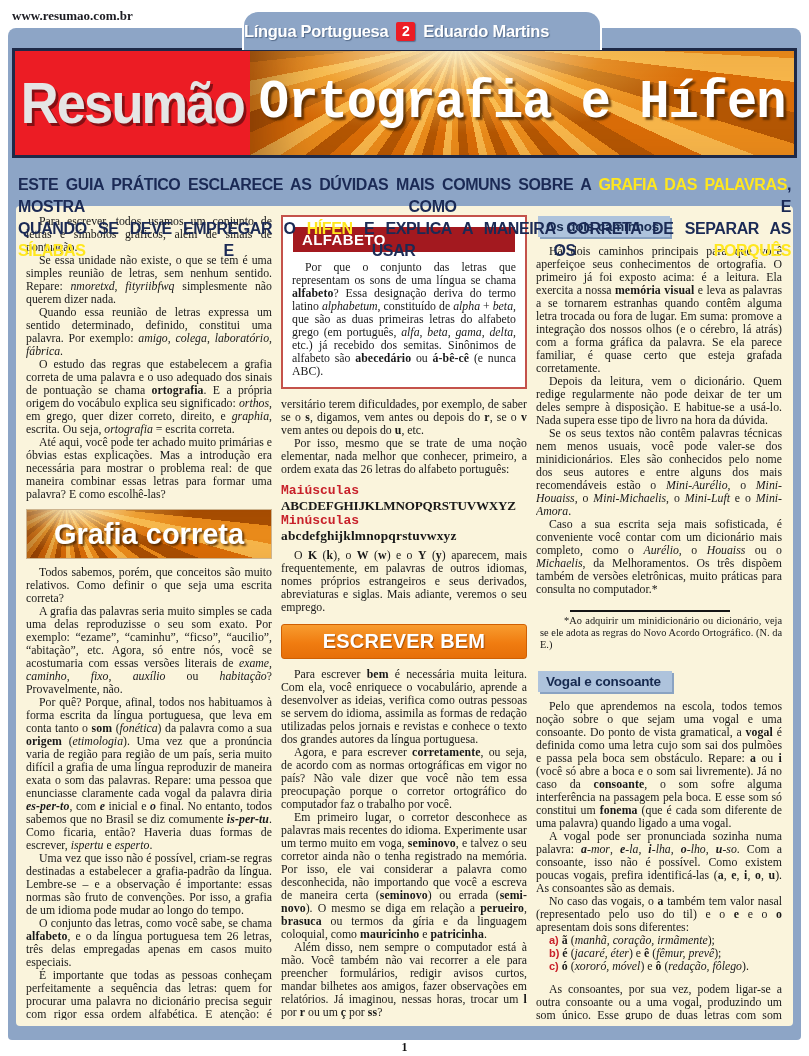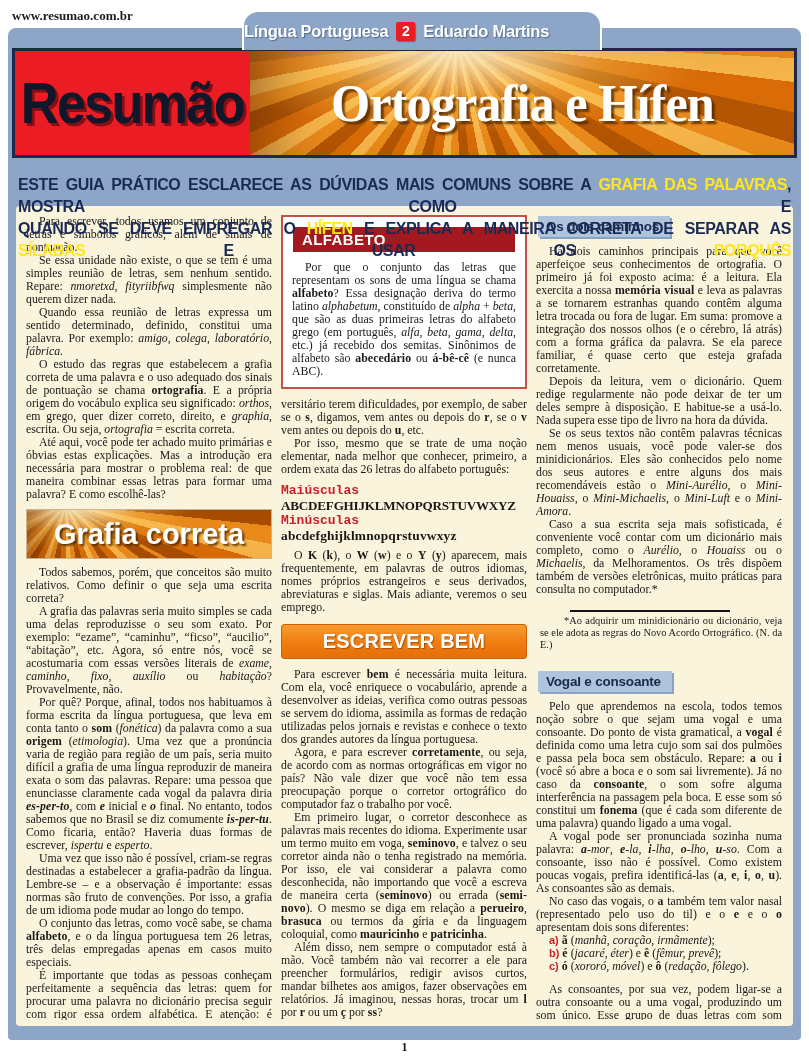--- a/index.html
+++ b/index.html
@@ -31,34 +31,34 @@
     background:#ec1c24;color:#fff;font-size:14px;width:19px;height:19px;line-height:19px;
     text-align:center;border-radius:2px;box-shadow:1px 1px 1px rgba(40,60,90,.5);
   }
   
   .banner{
     position:absolute;left:4px;top:20px;right:4px;height:104px;
     border:3px solid #1e2947;display:flex;z-index:2;background:#e2820f;
   }
   .banner .brand{
     width:235px;background:#ec1c24;display:flex;align-items:center;justify-content:center;
-    font-family:"Liberation Sans",sans-serif;font-weight:bold;color:#0f172a;
+    font-family:"Liberation Sans",sans-serif;font-weight:bold;color:#e5e5e5;
     font-size:57px;letter-spacing:-2px;
     text-shadow:3px 3px 0 rgba(50,5,8,.55);
     transform-origin:center;
   }
   .banner .brand span{display:inline-block;transform:scaleX(.92);}
   .banner .title{
     flex:1;display:flex;align-items:center;justify-content:center;overflow:hidden;
     background:
       radial-gradient(ellipse 65% 110% at 38% 0%, rgba(255,246,205,.95), rgba(255,205,95,.38) 42%, rgba(0,0,0,0) 72%),
       repeating-conic-gradient(from 138deg at 38% -10%, #b35603 0 5deg, #e98a1a 5deg 9deg, #f6b54a 9deg 13deg, #d96c07 13deg 18deg),
       #e2820f;
     box-shadow:inset 60px 0 60px -40px rgba(70,25,5,.45);
-    font-family:Liberation Serif, serif;font-weight:bold;color:#fff;
+    font-family:Liberation Mono, monospace;font-weight:bold;color:#fff;
     font-size:53px;letter-spacing:-1px;
     text-shadow:3px 3px 2px rgba(70,35,0,.75);
   }
   .banner .title span{display:inline-block;transform:scaleX(.95);white-space:nowrap;}
   
   .intro{
     position:absolute;left:10px;right:10px;top:130px;height:46px;z-index:2;
     font-family:"Liberation Sans",sans-serif;font-weight:bold;color:#1b2a55;
     font-size:16px;letter-spacing:-0.4px;word-spacing:2px;line-height:22px;margin-top:16px;
   }

